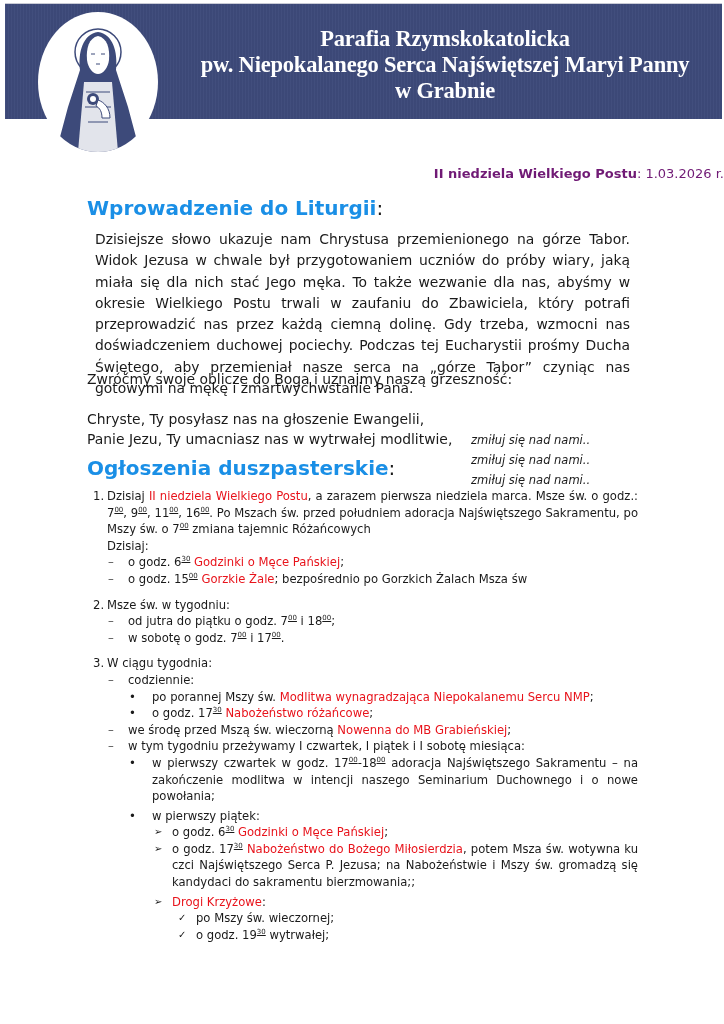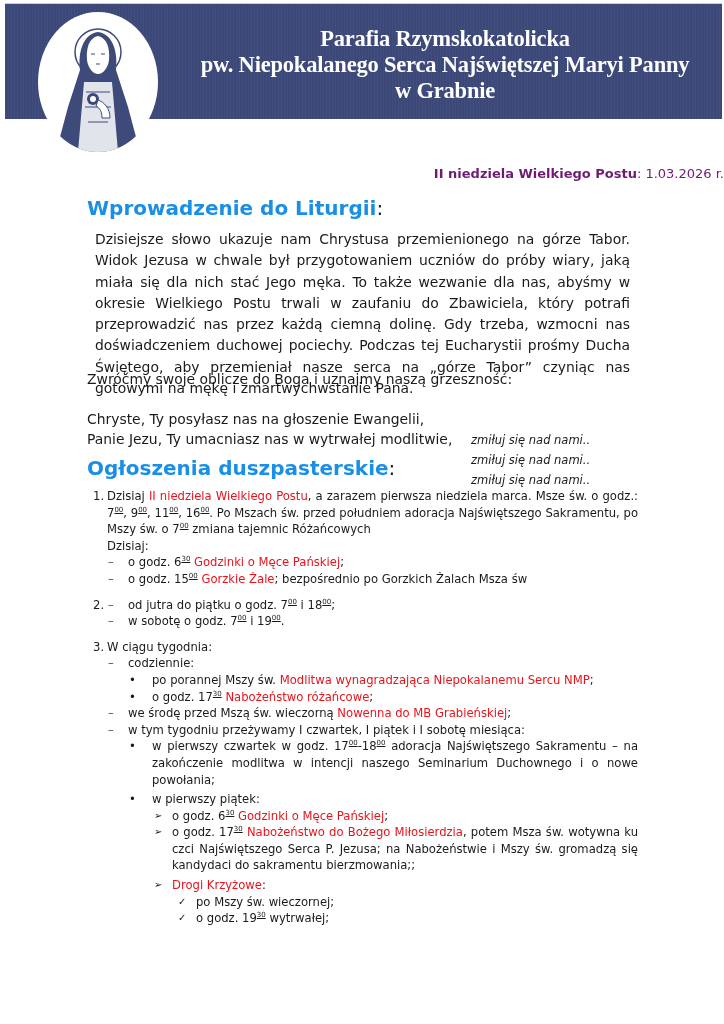--- a/index.html
+++ b/index.html
@@ -117,27 +117,28 @@
       <span>o godz. 6</span><sup>30</sup><span> </span><span class="red">Godzinki o Męce Pańskiej</span><span>;</span>
     </div>
     <div class="sub lvl1">
       <span class="marker">–</span>
       <span>o godz. 15</span><sup>00</sup><span> </span><span class="red">Gorzkie Żale</span><span>; bezpośrednio po Gorzkich Żalach Msza św</span>
     </div>
   </div>
 
   <div class="item" style="margin-top:9px;">
     <span class="num">2.</span>
+    <div>Msze św. w tygodniu:</div>
     <div class="sub lvl1">
       <span class="marker">–</span>
       <span>od jutra do piątku o godz. 7</span><sup>00</sup><span> i 18</span><sup>00</sup><span>;</span>
     </div>
     <div class="sub lvl1">
       <span class="marker">–</span>
-      <span>w sobotę o godz. 7</span><sup>00</sup><span> i 19</span><sup>00</sup><span>.</span>
+      <span>w sobotę o godz. 7</span><sup>00</sup><span> i 17</span><sup>00</sup><span>.</span>
     </div>
   </div>
 
   <div class="item" style="margin-top:9px;">
     <span class="num">3.</span>
     <div>W ciągu tygodnia:</div>
 
     <div class="sub lvl1">
       <span class="marker">–</span>
       <span>codziennie:</span>

